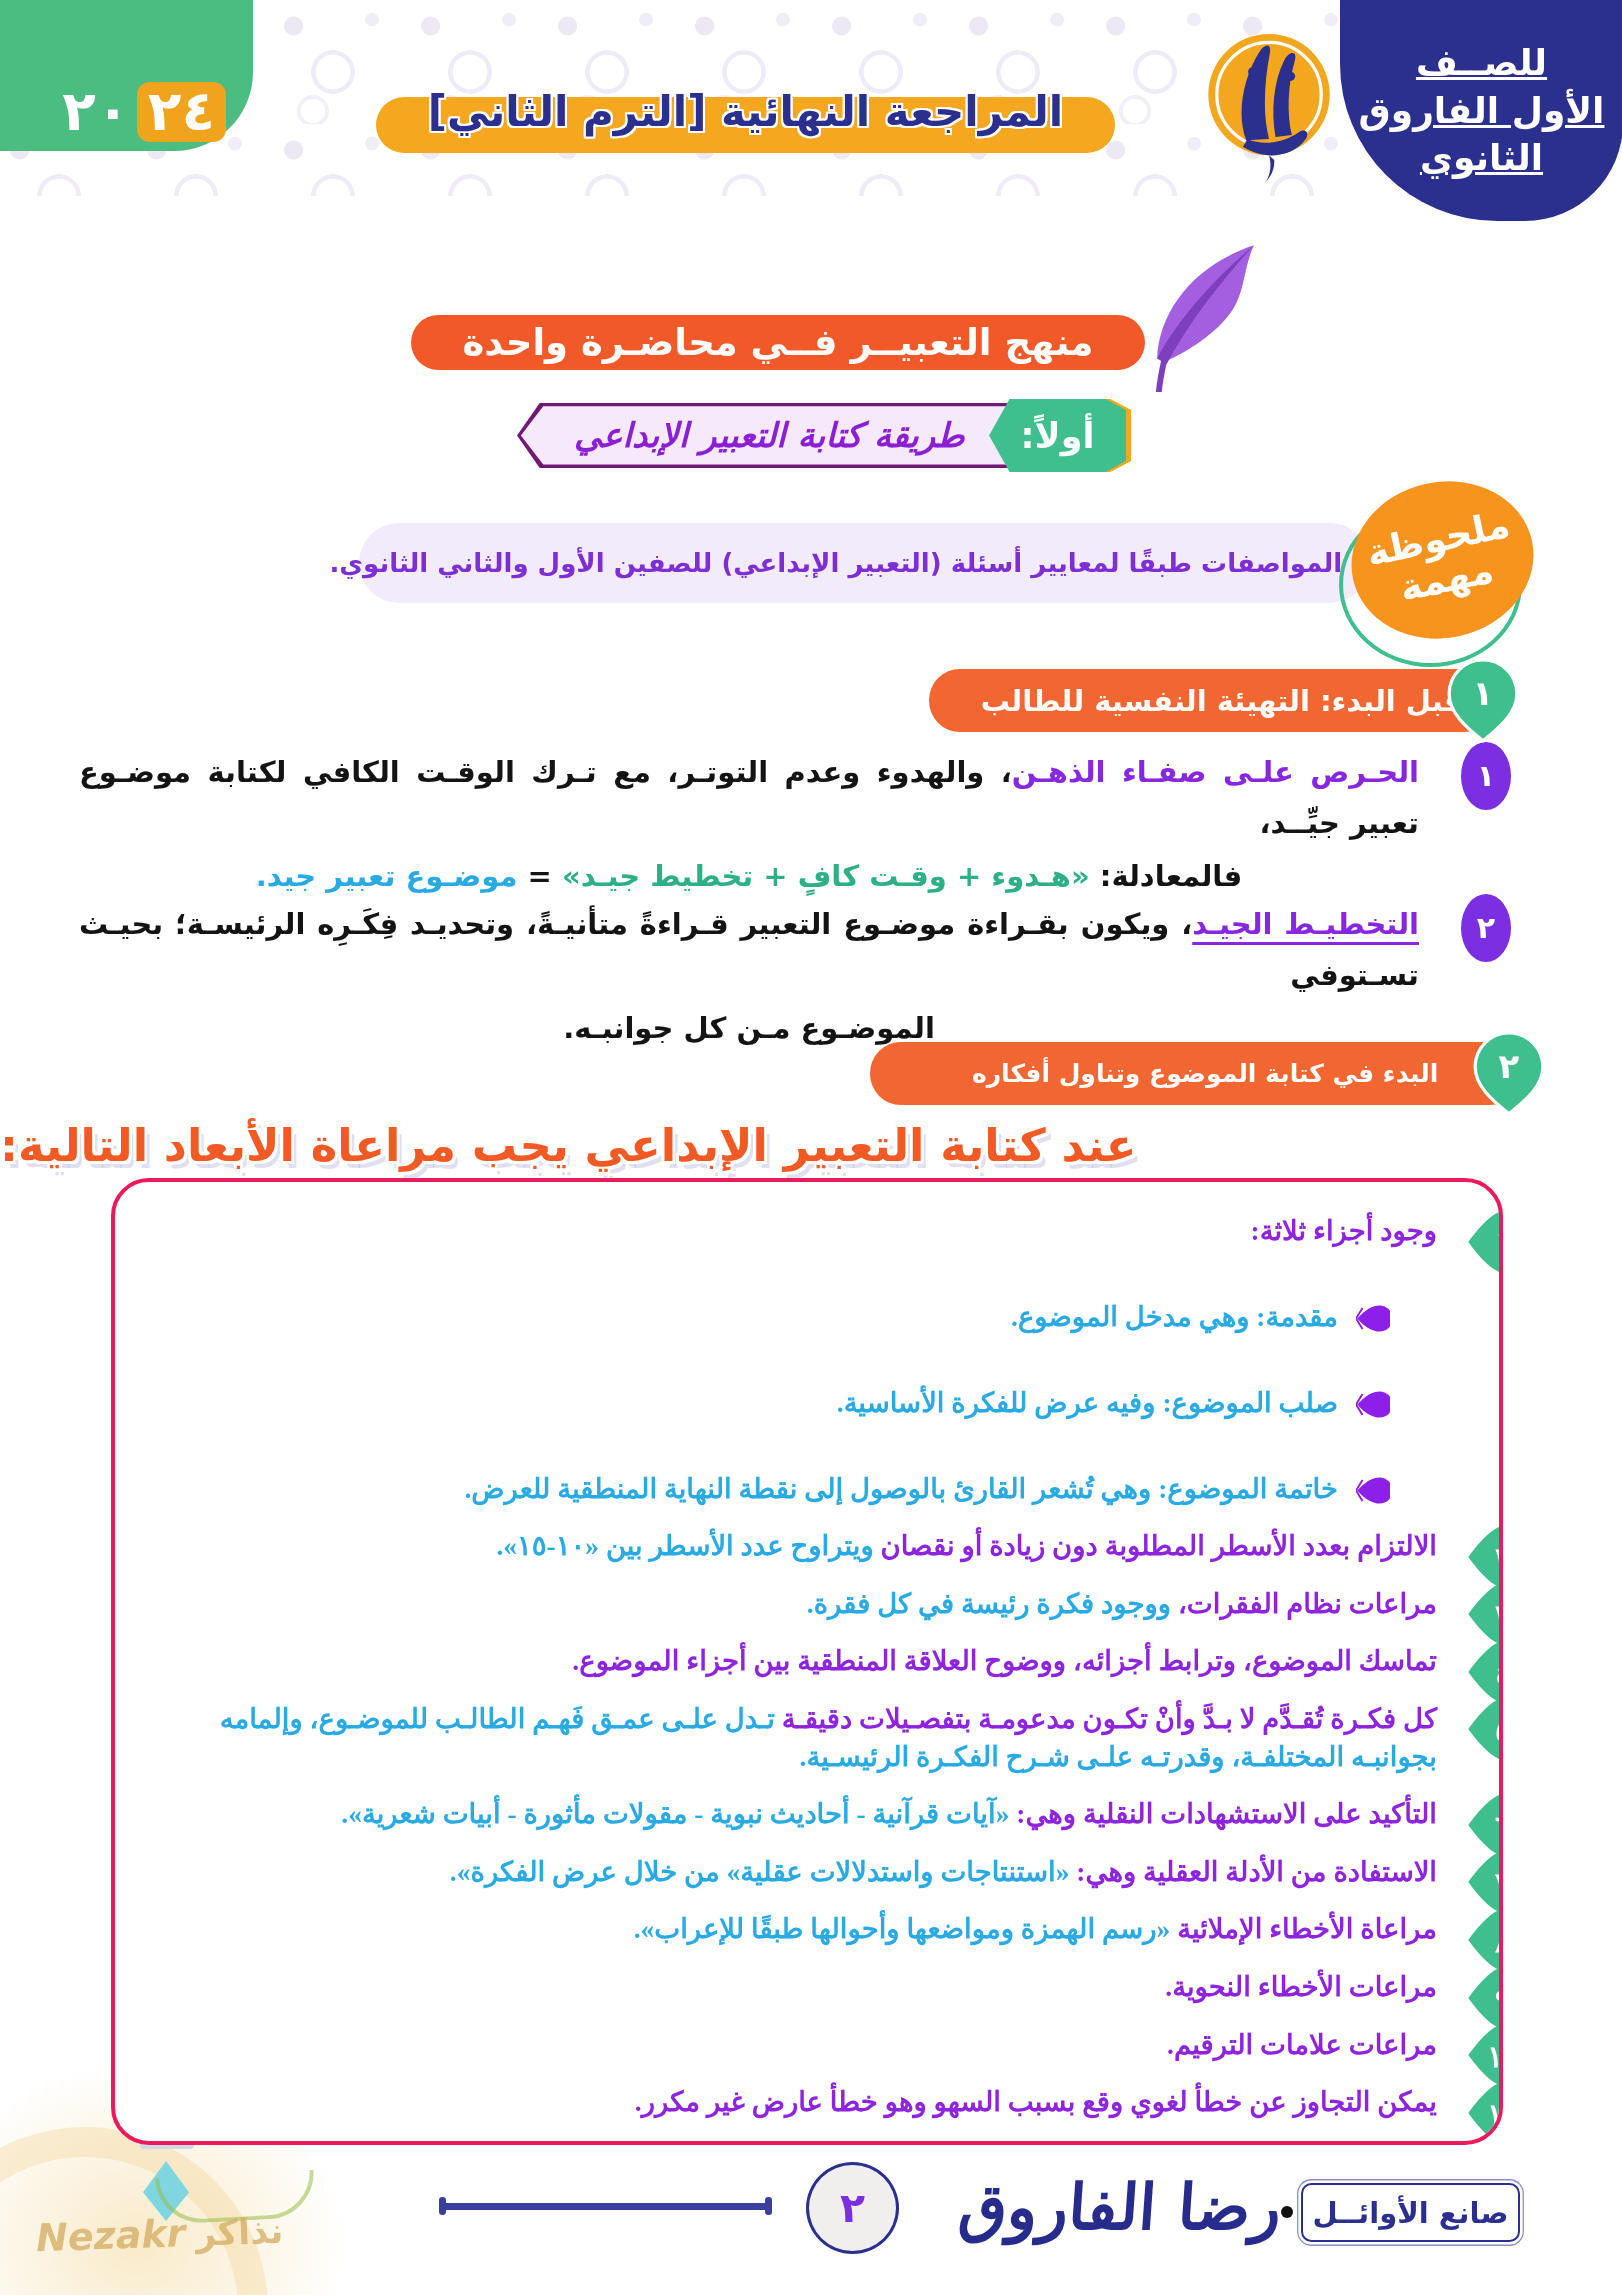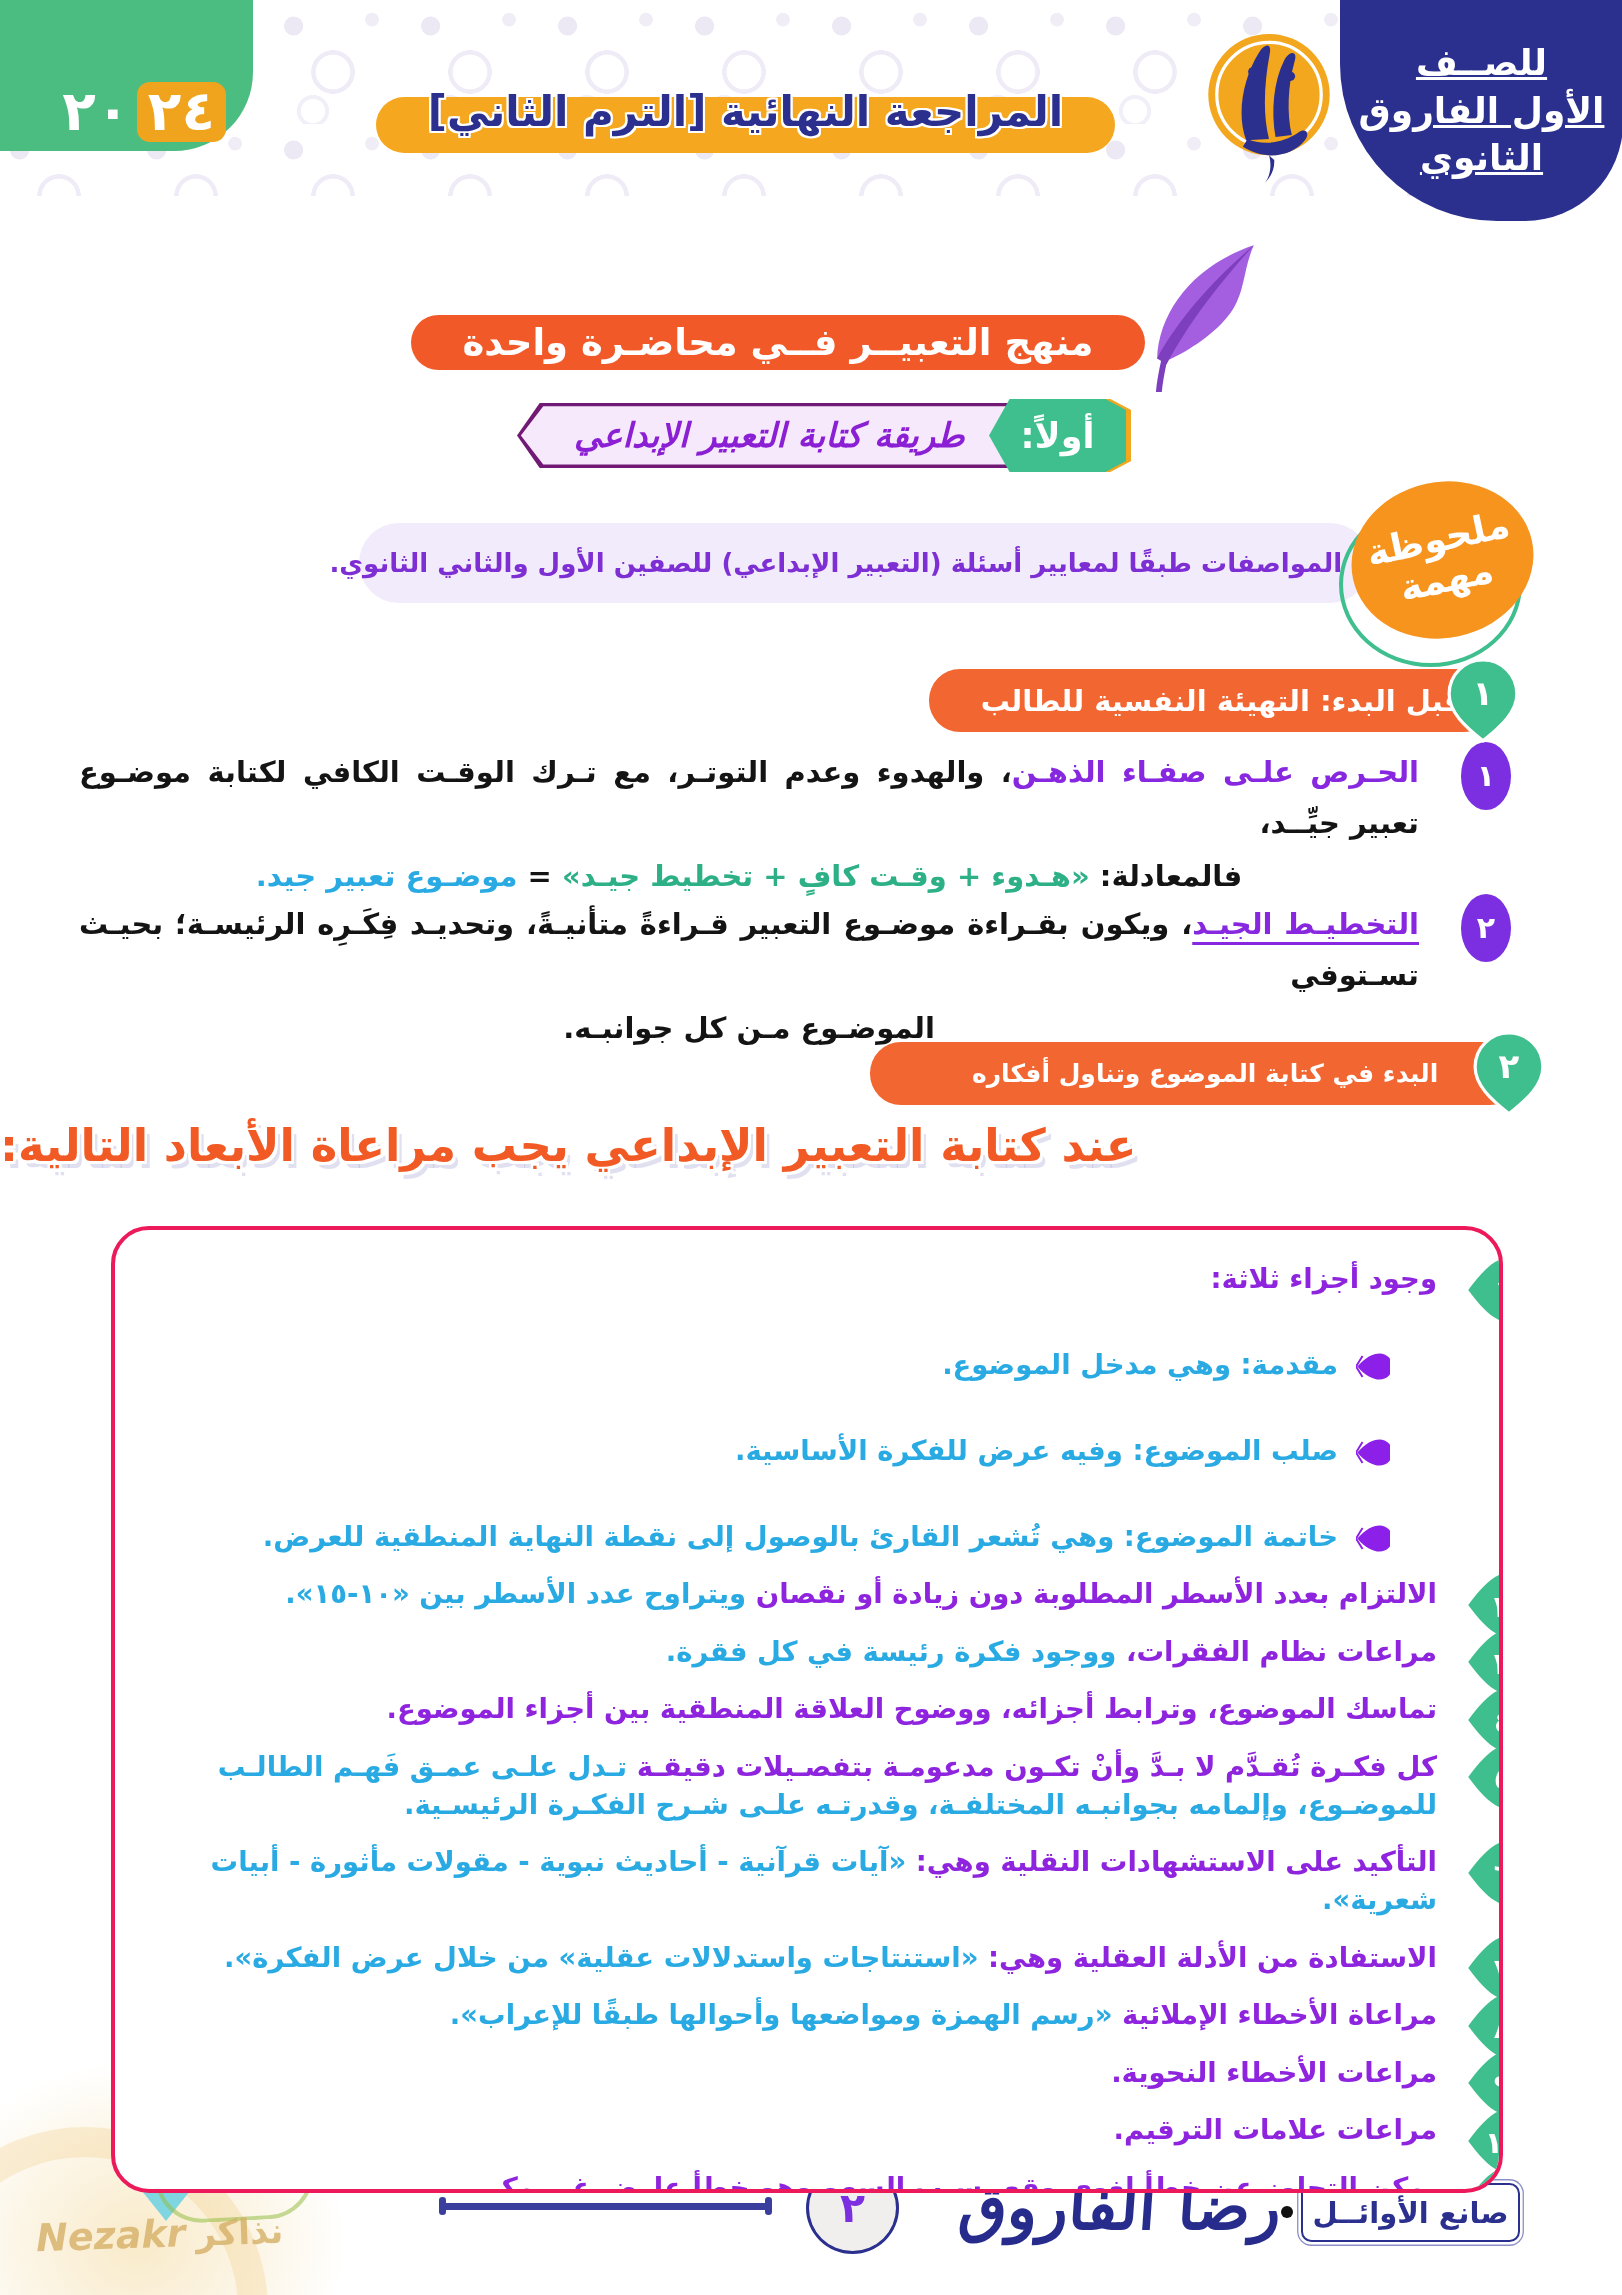--- a/index.html
+++ b/index.html
@@ -86,22 +86,22 @@
   .p-line2{padding-right:80px;text-align:center;font-size:29px;font-weight:700;color:#141414;line-height:1.75;margin-top:2.6px;}
   .eq-green{color:#2eb086;}
   .eq-blue{color:#29aae3;}
 
   
   .big-heading{left:0;right:0;top:1119px;text-align:left;direction:rtl;color:#f15a24;
     font-size:45px;font-weight:700;z-index:2;
     text-shadow:-2.6px 0 #fff,2.6px 0 #fff,0 -2.6px #fff,0 2.6px #fff,-2.6px -2.6px #fff,2.6px 2.6px #fff,-2.6px 2.6px #fff,2.6px -2.6px #fff,5.2px 6.5px 0 rgba(130,130,200,.25);}
 
   
-  .rules-box{left:111px;top:1226px;width:1392px;height:967px;border:4.6px solid #ec1a5b;border-radius:38px;
-    background:#fff;z-index:2;overflow:hidden;box-sizing:border-box;}
+  .rules-box{left:111px;top:1178px;width:1392px;height:967px;border:4.6px solid #ec1a5b;border-radius:38px;
+    background:#fff;z-index:2;overflow:hidden;box-sizing:border-box;font-family:Liberation Serif, serif;}
   .rules{direction:rtl;padding:30px 62px 13px 36px;}
   .rule{position:relative;font-size:27.5px;font-weight:800;line-height:1.38;margin-bottom:19.6px;color:#29aae3;}
   .rule-head{color:#8e24dd;}
   .rule-tail{color:#29aae3;}
   .badge-ring{position:absolute;right:-116px;top:-17px;width:93px;height:93px;border-radius:50%;
     border:4.6px solid #ec1a5b;box-sizing:border-box;clip-path:inset(0 0 0 50%);}
   .rule-badge{position:absolute;right:-106px;top:-10.5px;width:80px;height:80px;}
   .rule-badge .num{position:absolute;left:0;right:0;top:21px;text-align:center;color:#fff;font-size:30px;font-weight:800;direction:rtl;}
   .sub{position:relative;padding-right:99px;font-size:27.5px;font-weight:800;color:#29aae3;line-height:1.38;margin-bottom:19.6px;margin-top:48px;}
   .sub-icon{position:absolute;right:47px;top:6.5px;width:34px;height:29px;}

